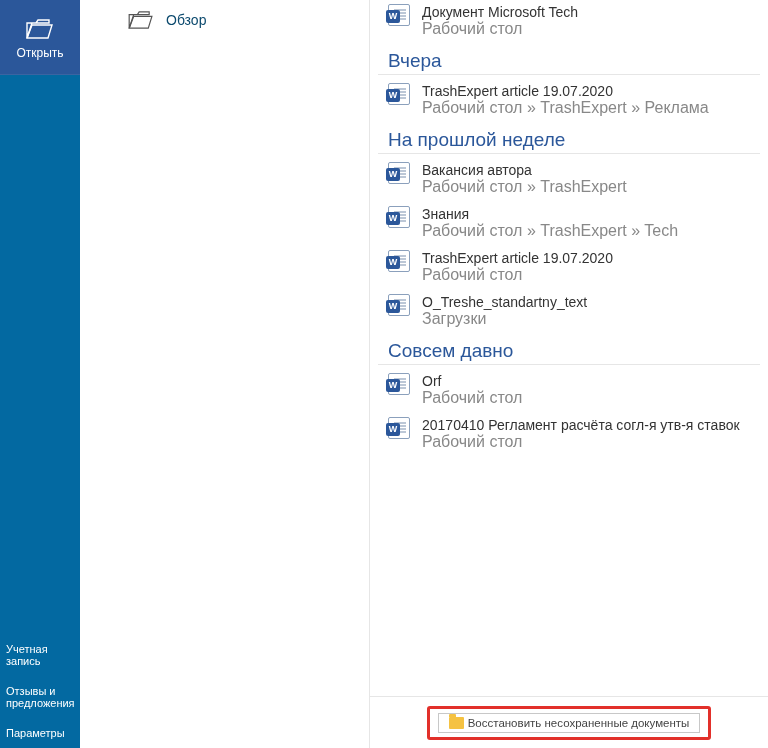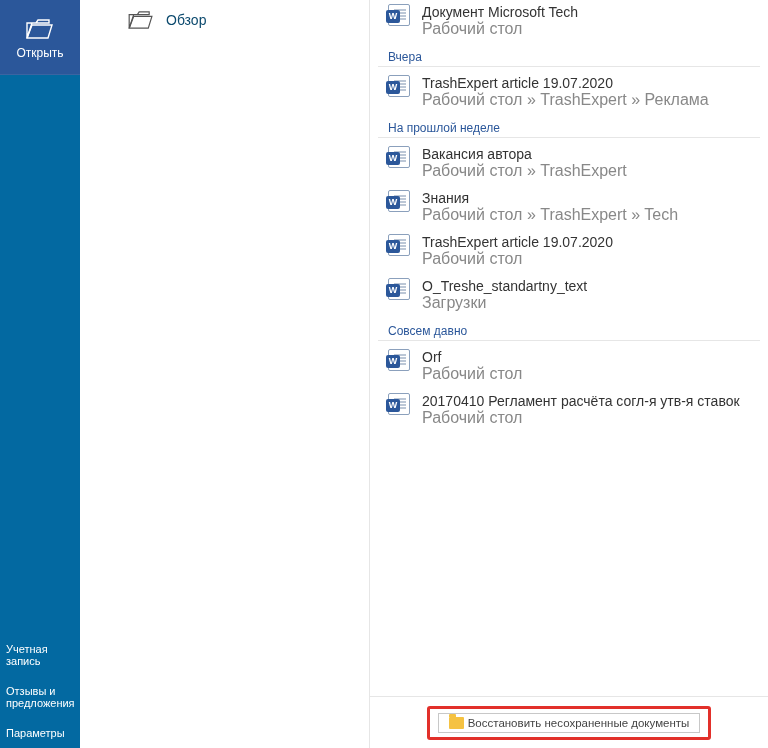--- a/index.html
+++ b/index.html
@@ -43,21 +43,21 @@
   }
   .file-row {
     display: flex; align-items: flex-start; gap: 12px;
     padding: 4px 4px 6px 10px; cursor: pointer;
   }
   .file-info { min-width: 0; }
   .file-title { font-size: 14px; color: #333; white-space: nowrap; overflow: hidden; text-overflow: ellipsis; }
   .file-sub   { font-size: 16px; color: #888; white-space: nowrap; overflow: hidden; text-overflow: ellipsis; }
 
   .group-header {
-    color: #2b579a; font-size: 12px;
+    color: #2b579a; font-size: 19px;
     padding: 6px 0 2px 10px;
     border-bottom: 1px solid #e6e6e6;
     margin-bottom: 4px;
   }
 
   
   .doc-icon {
     width: 22px; height: 22px; flex-shrink: 0;
     border: 1px solid #8ba0bc; border-radius: 2px;
     position: relative; background:

